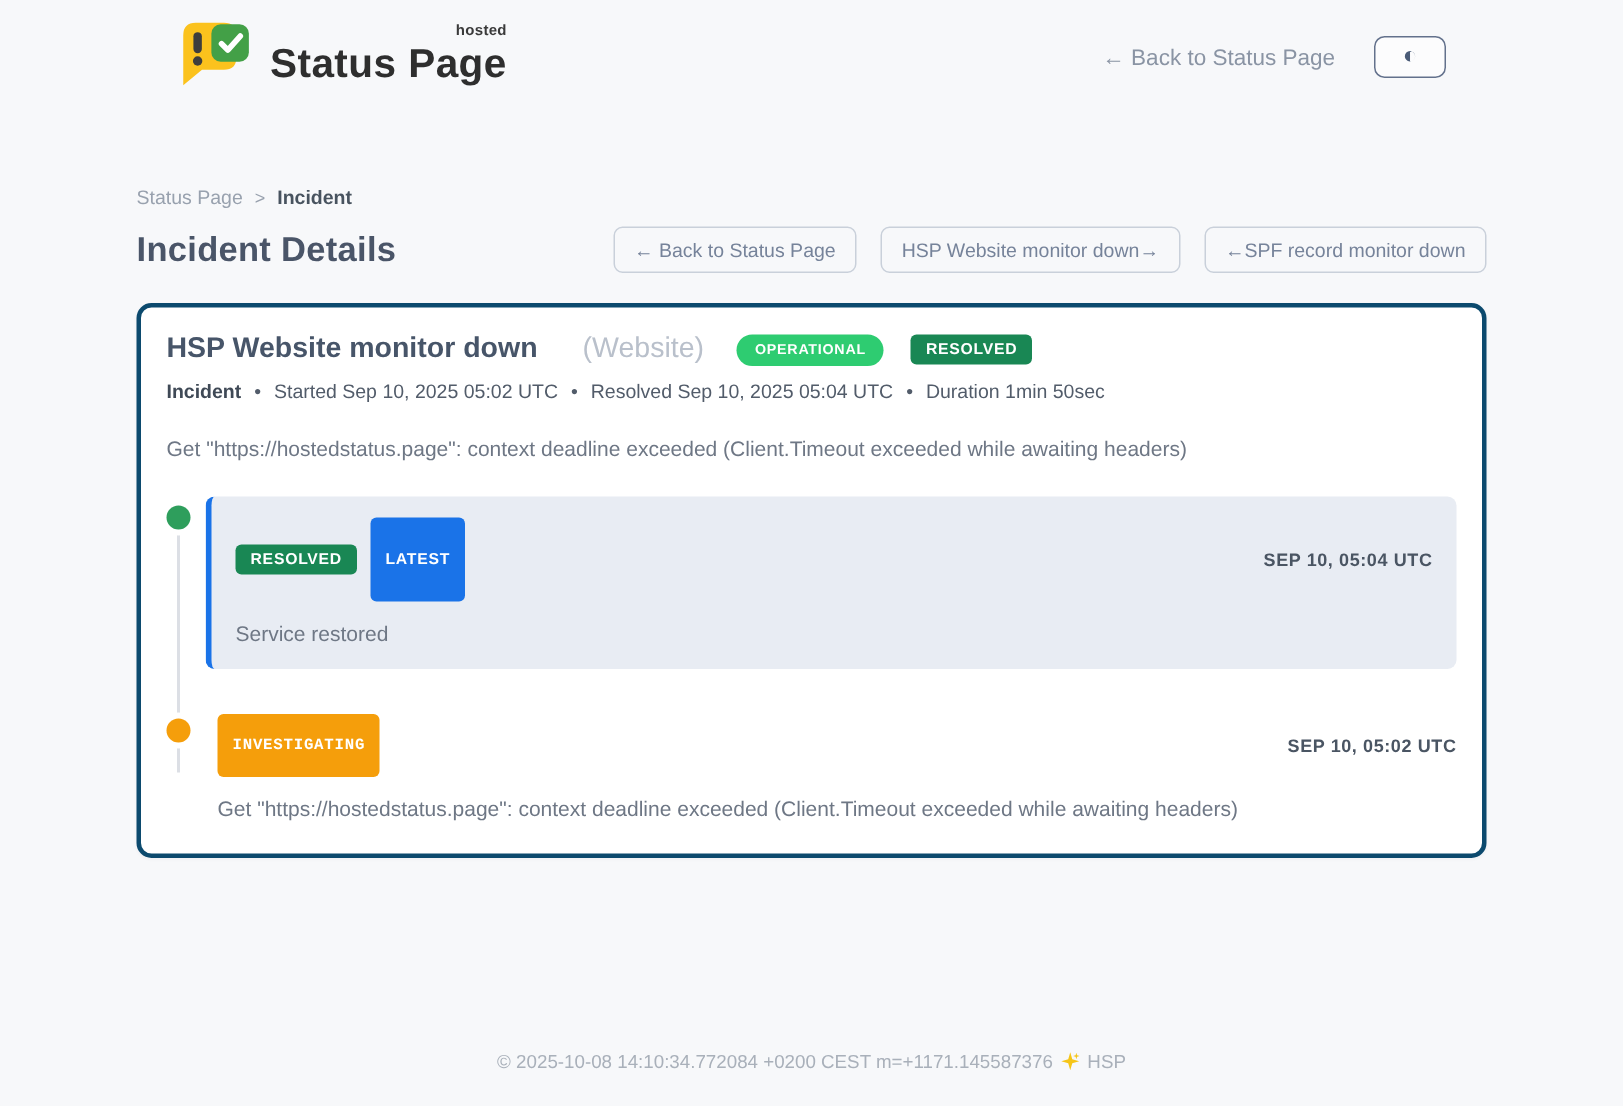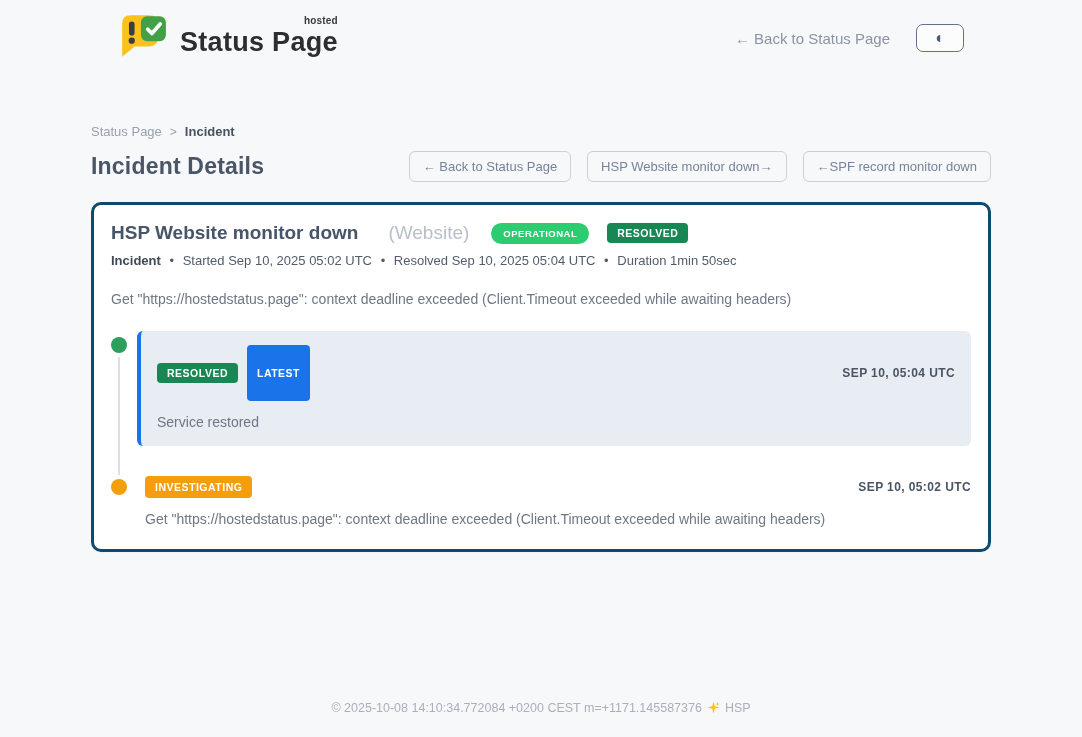--- a/index.html
+++ b/index.html
@@ -116,22 +116,23 @@
   .incident-title-row .badge-resolved { margin-left:10px; }
   .badge-latest {
     background:var(--accent-blue,#1a73e8);
     font-size:10.5px;
     padding:22px 10px;
     border-radius:4px;
   }
   .badge-investigating {
     background:var(--investigating-orange,#f59e0b);
     font-size:10.5px;
-    padding:5px 10px;
+    padding:15px 10px;
     border-radius:4px;
+    font-family:Liberation Mono, monospace;
   }
 
   .incident-meta { margin-top:9px; font-size:13px; color:#525c6a; }
   .incident-meta .meta-strong { font-weight:700; color:#3f4956; }
   .incident-meta .sep { margin:0 5px; color:#525c6a; }
 
   .incident-desc { margin-top:23px; font-size:14px; color:#6e7785; }
 
   
   .timeline { margin-top:24px; position:relative; }

